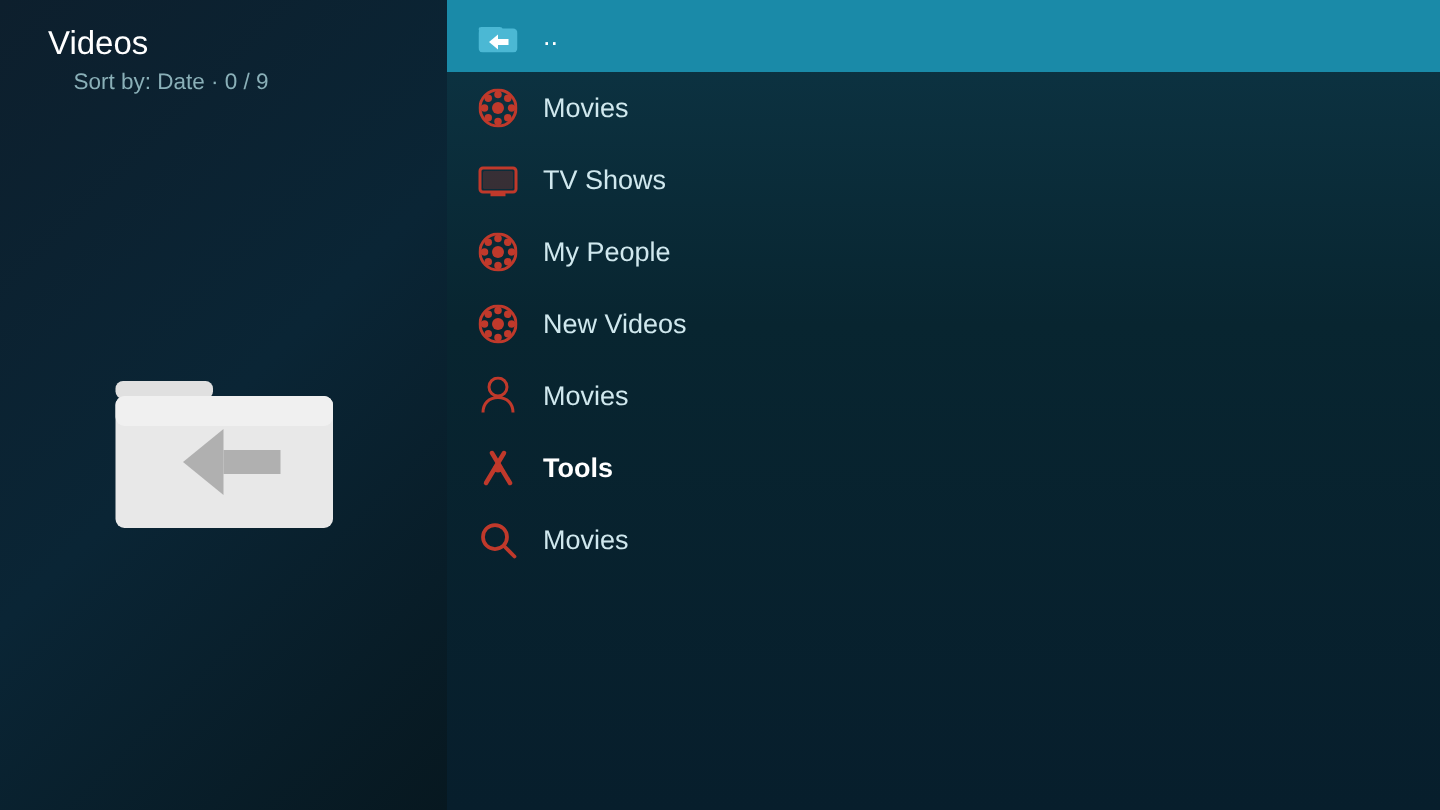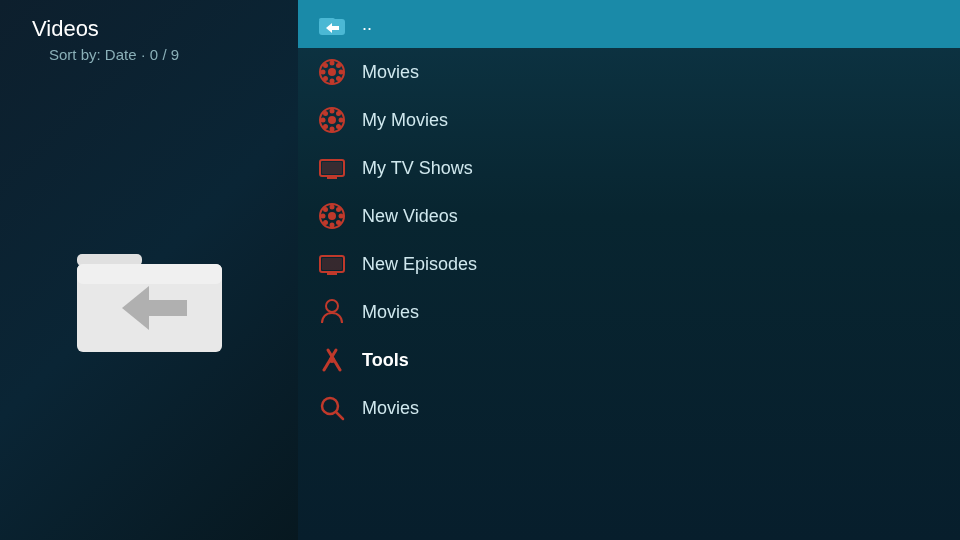--- a/index.html
+++ b/index.html
@@ -163,80 +163,69 @@
           <circle cx="22" cy="13" r="2.5" fill="#c0392b"></circle>
           <circle cx="6.5" cy="6.5" r="2.5" fill="#c0392b"></circle>
           <circle cx="19.5" cy="19.5" r="2.5" fill="#c0392b"></circle>
           <circle cx="19.5" cy="6.5" r="2.5" fill="#c0392b"></circle>
           <circle cx="6.5" cy="19.5" r="2.5" fill="#c0392b"></circle>
         </svg>
       </span>
       <span class="menu-label">Movies</span>
     </li>
 
+    <li class="menu-item">
+      <span class="menu-icon">
+        <svg width="28" height="22" viewBox="0 0 28 22">
+          <rect x="2" y="3" width="24" height="16" rx="2" stroke="#c0392b" stroke-width="2" fill="none"></rect>
+          <rect x="9" y="19" width="10" height="3" fill="#c0392b"></rect>
+          <rect x="7" y="22" width="14" height="1.5" rx="1" fill="#c0392b"></rect>
+          <rect x="4" y="5" width="20" height="12" rx="1" fill="#c0392b" opacity="0.25"></rect>
+        </svg>
+      </span>
+      <span class="menu-label">TV Shows</span>
+    </li>
 
     <li class="menu-item">
       <span class="menu-icon">
         <svg width="26" height="26" viewBox="0 0 26 26">
           <circle cx="13" cy="13" r="12" stroke="#c0392b" stroke-width="2" fill="none"></circle>
           <circle cx="13" cy="13" r="4" fill="#c0392b"></circle>
           <circle cx="13" cy="4" r="2.5" fill="#c0392b"></circle>
           <circle cx="13" cy="22" r="2.5" fill="#c0392b"></circle>
           <circle cx="4" cy="13" r="2.5" fill="#c0392b"></circle>
           <circle cx="22" cy="13" r="2.5" fill="#c0392b"></circle>
           <circle cx="6.5" cy="6.5" r="2.5" fill="#c0392b"></circle>
           <circle cx="19.5" cy="19.5" r="2.5" fill="#c0392b"></circle>
           <circle cx="19.5" cy="6.5" r="2.5" fill="#c0392b"></circle>
           <circle cx="6.5" cy="19.5" r="2.5" fill="#c0392b"></circle>
         </svg>
       </span>
-      <span class="menu-label">My Movies</span>
-    </li>
-
-    <li class="menu-item">
-      <span class="menu-icon">
-        <svg width="28" height="22" viewBox="0 0 28 22">
-          <rect x="2" y="3" width="24" height="16" rx="2" stroke="#c0392b" stroke-width="2" fill="none"></rect>
-          <rect x="9" y="19" width="10" height="3" fill="#c0392b"></rect>
-          <rect x="7" y="22" width="14" height="1.5" rx="1" fill="#c0392b"></rect>
-          <rect x="4" y="5" width="20" height="12" rx="1" fill="#c0392b" opacity="0.25"></rect>
-        </svg>
-      </span>
-      <span class="menu-label">My TV Shows</span>
-    </li>
+      <span class="menu-label">My People</span>
+    </li>
+
 
     <li class="menu-item">
       <span class="menu-icon">
         <svg width="26" height="26" viewBox="0 0 26 26">
           <circle cx="13" cy="13" r="12" stroke="#c0392b" stroke-width="2" fill="none"></circle>
           <circle cx="13" cy="13" r="4" fill="#c0392b"></circle>
           <circle cx="13" cy="4" r="2.5" fill="#c0392b"></circle>
           <circle cx="13" cy="22" r="2.5" fill="#c0392b"></circle>
           <circle cx="4" cy="13" r="2.5" fill="#c0392b"></circle>
           <circle cx="22" cy="13" r="2.5" fill="#c0392b"></circle>
           <circle cx="6.5" cy="6.5" r="2.5" fill="#c0392b"></circle>
           <circle cx="19.5" cy="19.5" r="2.5" fill="#c0392b"></circle>
           <circle cx="19.5" cy="6.5" r="2.5" fill="#c0392b"></circle>
           <circle cx="6.5" cy="19.5" r="2.5" fill="#c0392b"></circle>
         </svg>
       </span>
       <span class="menu-label">New Videos</span>
     </li>
 
-    <li class="menu-item">
-      <span class="menu-icon">
-        <svg width="28" height="22" viewBox="0 0 28 22">
-          <rect x="2" y="3" width="24" height="16" rx="2" stroke="#c0392b" stroke-width="2" fill="none"></rect>
-          <rect x="9" y="19" width="10" height="3" fill="#c0392b"></rect>
-          <rect x="7" y="22" width="14" height="1.5" rx="1" fill="#c0392b"></rect>
-          <rect x="4" y="5" width="20" height="12" rx="1" fill="#c0392b" opacity="0.25"></rect>
-        </svg>
-      </span>
-      <span class="menu-label">New Episodes</span>
-    </li>
 
     <li class="menu-item">
       <span class="menu-icon">
         <svg width="24" height="26" viewBox="0 0 24 26">
           <circle cx="12" cy="7" r="6" stroke="#c0392b" stroke-width="2" fill="none"></circle>
           <path d="M2 24 c0-6 4-10 10-10 s10 4 10 10" stroke="#c0392b" stroke-width="2" fill="none"></path>
         </svg>
       </span>
       <span class="menu-label">Movies</span>
     </li>

